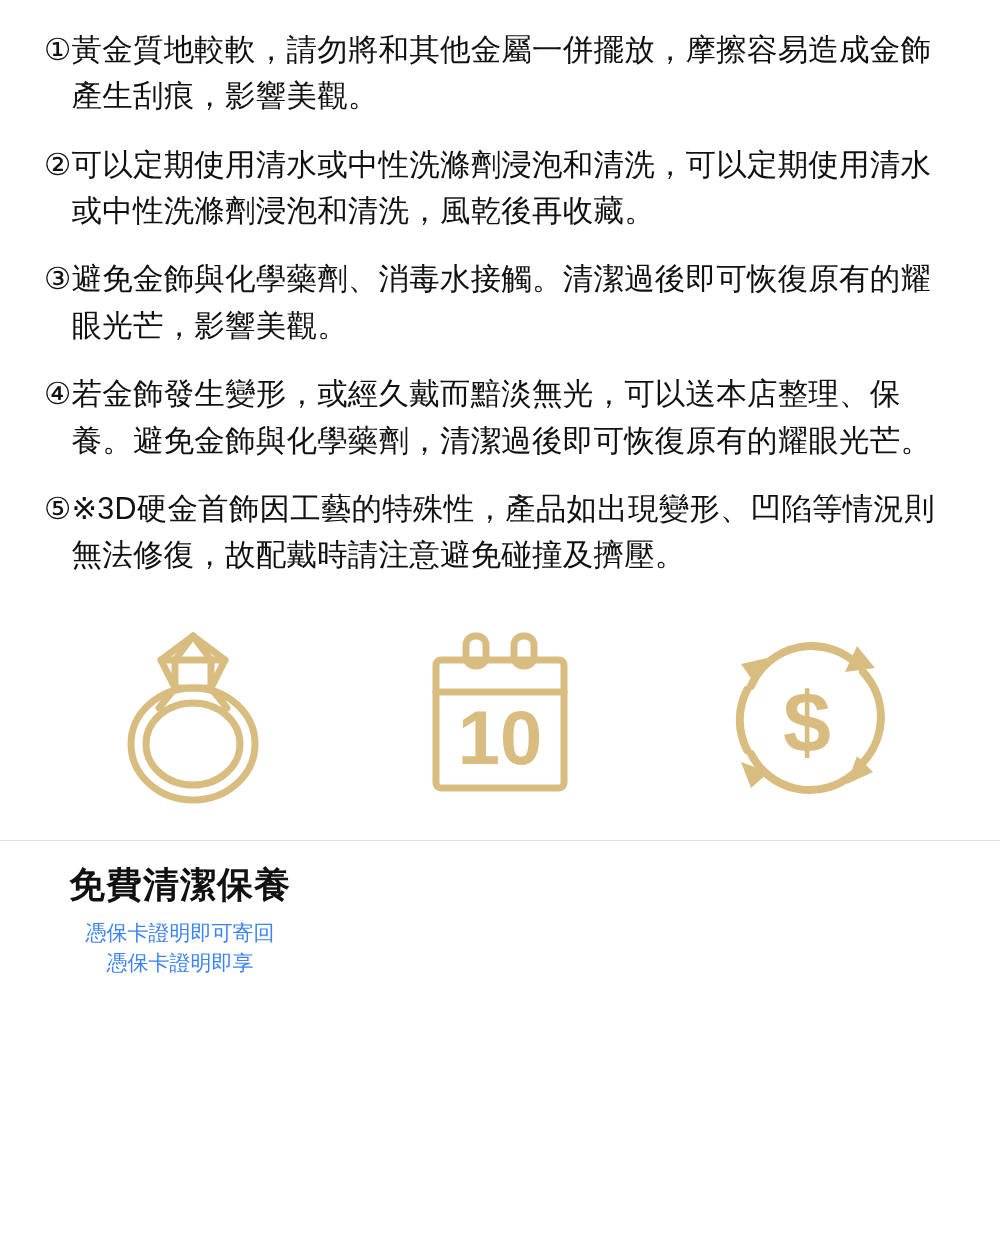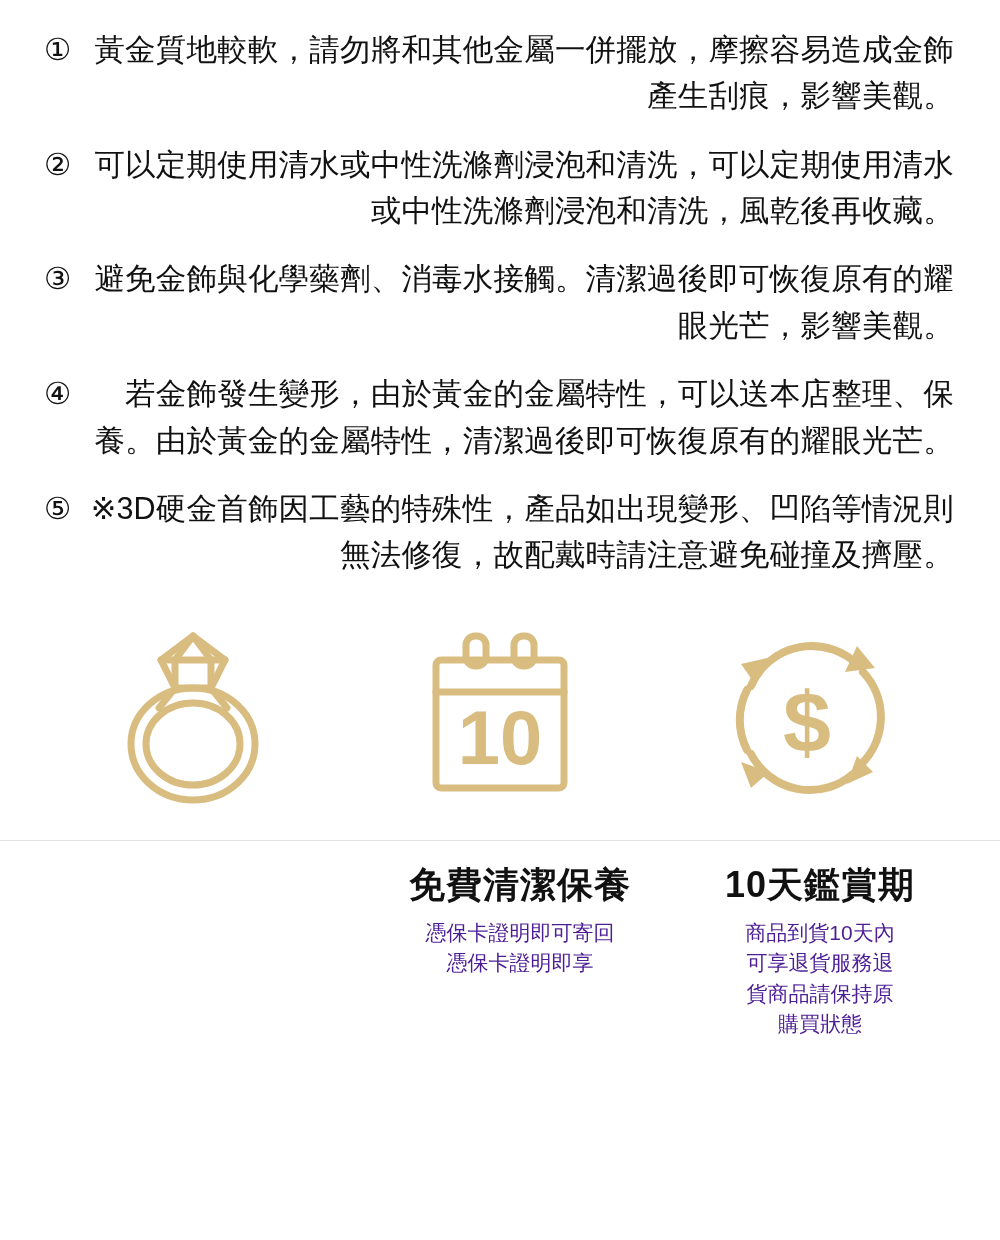--- a/index.html
+++ b/index.html
@@ -35,21 +35,21 @@
     letter-spacing: 0.2px;
     margin-bottom: 22px;
     color: #111111;
   }
   .care-num {
     flex: 0 0 auto;
     margin-right: 0px;
   }
   .care-text {
     flex: 1 1 auto;
-    text-align: right;
+    text-align: left;
   }
   .care-item:last-child { margin-bottom: 0; }
 
   
   .services {
     margin-top: 44px;
     display: flex;
     align-items: flex-end;
     justify-content: space-around;
     padding: 0 40px;
@@ -65,40 +65,40 @@
   .divider {
     margin-top: 18px;
     height: 1px;
     background: #e2e2e2;
     width: 100%;
   }
 
   
   .services-text {
     display: flex;
-    justify-content: flex-end;
+    justify-content: flex-start;
     padding: 22px 30px 0 30px;
   }
   .service-text-cell {
     width: 300px;
     text-align: center;
   }
   .service-title {
     font-size: 36px;
     font-weight: bold;
     letter-spacing: 1px;
     color: #111111;
     line-height: 1.2;
     white-space: nowrap;
   }
   .service-desc {
     margin-top: 12px;
     font-size: 21px;
     line-height: 1.45;
-    color: #4c1d95;
+    color: #3b82f6;
   }
   .service-desc span { display: block; }
 </style>
 </head>
 <body>
 
 <div class="page">
 
   <div class="care-list">
 
@@ -112,21 +112,21 @@
       <span class="care-text">可以定期使用清水或中性洗滌劑浸泡和清洗，可以定期使用清水或中性洗滌劑浸泡和清洗，風乾後再收藏。</span>
     </div>
 
     <div class="care-item">
       <span class="care-num">③</span>
       <span class="care-text">避免金飾與化學藥劑、消毒水接觸。清潔過後即可恢復原有的耀眼光芒，影響美觀。</span>
     </div>
 
     <div class="care-item">
       <span class="care-num">④</span>
-      <span class="care-text">若金飾發生變形，由於黃金的金屬特性，可以送本店整理、保養。由於黃金的金屬特性，清潔過後即可恢復原有的耀眼光芒。</span>
+      <span class="care-text">若金飾發生變形，或經久戴而黯淡無光，可以送本店整理、保養。避免金飾與化學藥劑，清潔過後即可恢復原有的耀眼光芒。</span>
     </div>
 
     <div class="care-item">
       <span class="care-num">⑤</span>
       <span class="care-text">※3D硬金首飾因工藝的特殊性，產品如出現變形、凹陷等情況則無法修復，故配戴時請注意避免碰撞及擠壓。</span>
     </div>
 
   </div>
 
   <div class="services">
@@ -187,26 +187,17 @@
   <div class="services-text">
 
     <div class="service-text-cell">
       <div class="service-title">免費清潔保養</div>
       <div class="service-desc">
         <span>憑保卡證明即可寄回</span>
         <span>憑保卡證明即享</span>
       </div>
     </div>
 
-    <div class="service-text-cell">
-      <div class="service-title">10天鑑賞期</div>
-      <div class="service-desc">
-        <span>商品到貨10天內</span>
-        <span>可享退貨服務退</span>
-        <span>貨商品請保持原</span>
-        <span>購買狀態</span>
-      </div>
-    </div>
 
 
   </div>
 
 </div>
 
 </body></html>

